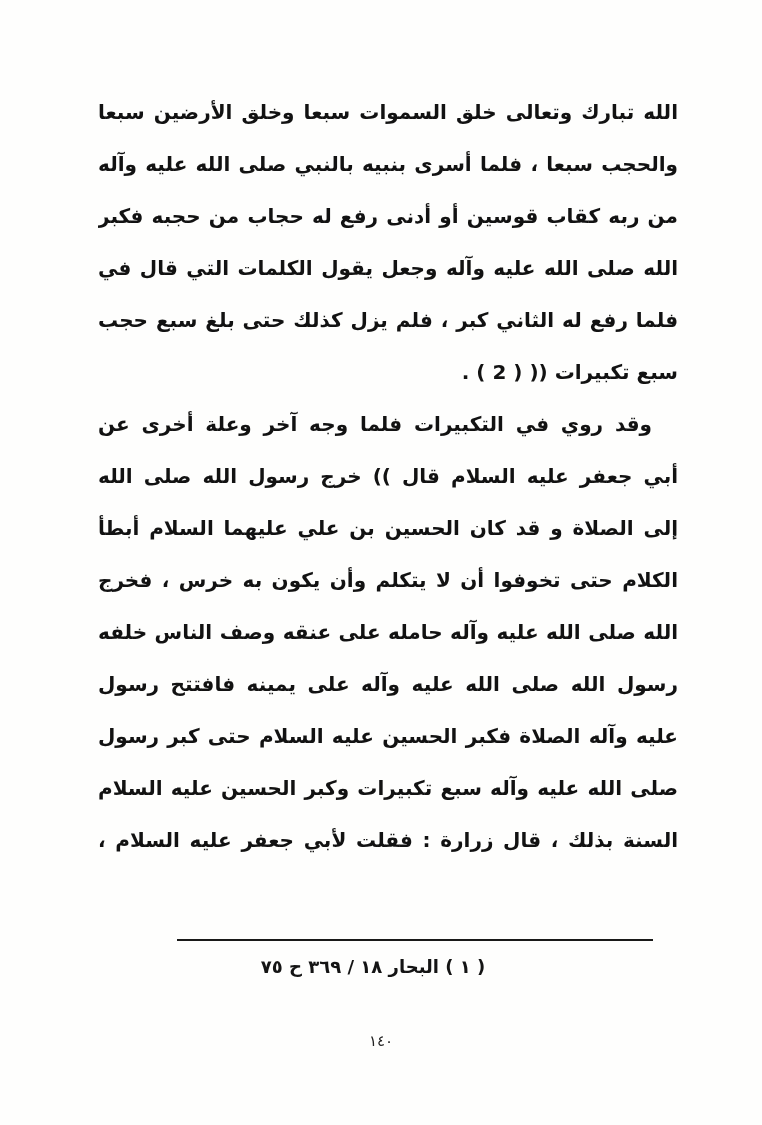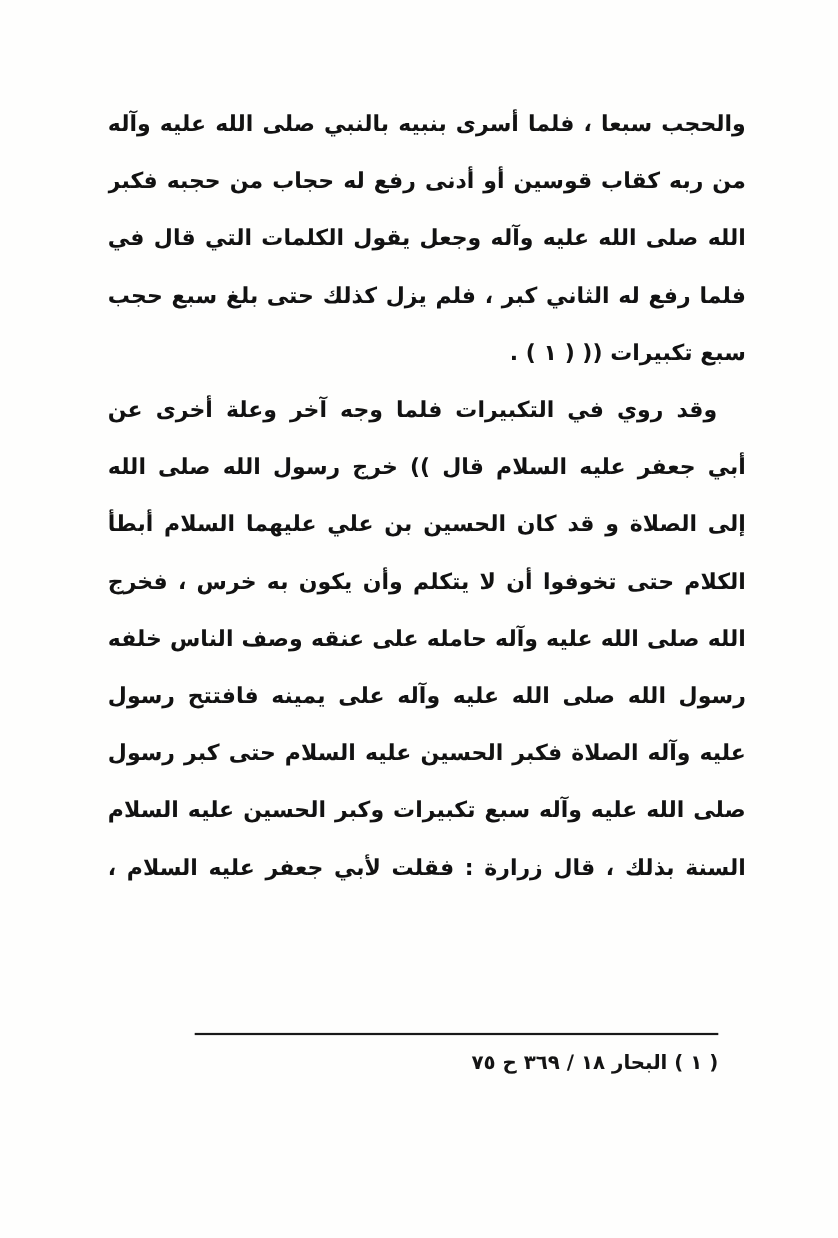--- a/index.html
+++ b/index.html
@@ -53,21 +53,21 @@
     width: 476px;
     height: 2px;
     background: #191919;
   }
   .footnote {
     position: absolute;
     top: 950px;
     right: 109px;
     width: 560px;
     direction: rtl;
-    text-align: right;
+    text-align: center;
     color: #141414;
     font-weight: 700;
     font-size: 18px;
     line-height: 34px;
   }
   .page-number {
     position: absolute;
     top: 1032px;
     left: 0;
     width: 762px;
@@ -78,34 +78,36 @@
     font-size: 15px;
     letter-spacing: 3px;
   }
 </style>
 </head>
 <body>
 
 <div class="page">
 
   <div class="text-block">
+    <div class="line">الله تبارك وتعالى خلق السموات سبعا وخلق الأرضين سبعا</div>
     <div class="line">والحجب سبعا ، فلما أسرى بنبيه بالنبي صلى الله عليه وآله وكان</div>
     <div class="line">من ربه كقاب قوسين أو أدنى رفع له حجاب من حجبه فكبر رسول</div>
     <div class="line">الله صلى الله عليه وآله وجعل يقول الكلمات التي قال في الافتتاح ،</div>
     <div class="line">فلما رفع له الثاني كبر ، فلم يزل كذلك حتى بلغ سبع حجب وكبر</div>
-    <div class="line para-end">سبع تكبيرات (( ( ١ ) .</div>
+    <div class="line para-end">سبع تكبيرات (( ( 2 ) .</div>
     <div class="line para-indent">وقد روي في التكبيرات فلما وجه آخر وعلة أخرى عن</div>
     <div class="line">أبي جعفر عليه السلام قال )) خرج رسول الله صلى الله عليه وآله</div>
     <div class="line">إلى الصلاة و قد كان الحسين بن علي عليهما السلام أبطأ عن</div>
     <div class="line">الكلام حتى تخوفوا أن لا يتكلم وأن يكون به خرس ، فخرج رسول</div>
     <div class="line">الله صلى الله عليه وآله حامله على عنقه وصف الناس خلفه فأقامه</div>
     <div class="line">رسول الله صلى الله عليه وآله على يمينه فافتتح رسول الله صلى الله</div>
     <div class="line">عليه وآله الصلاة فكبر الحسين عليه السلام حتى كبر رسول الله</div>
     <div class="line">صلى الله عليه وآله سبع تكبيرات وكبر الحسين عليه السلام فجرت</div>
     <div class="line">السنة بذلك ، قال زرارة : فقلت لأبي جعفر عليه السلام ، فكيف</div>
   </div>
 
   <div class="footnote-rule"></div>
 
   <div class="footnote">( ١ ) البحار ١٨ / ٣٦٩ ح ٧٥</div>
 
+  <div class="page-number">١٤٠</div>
 
 </div>
 
 </body></html>

